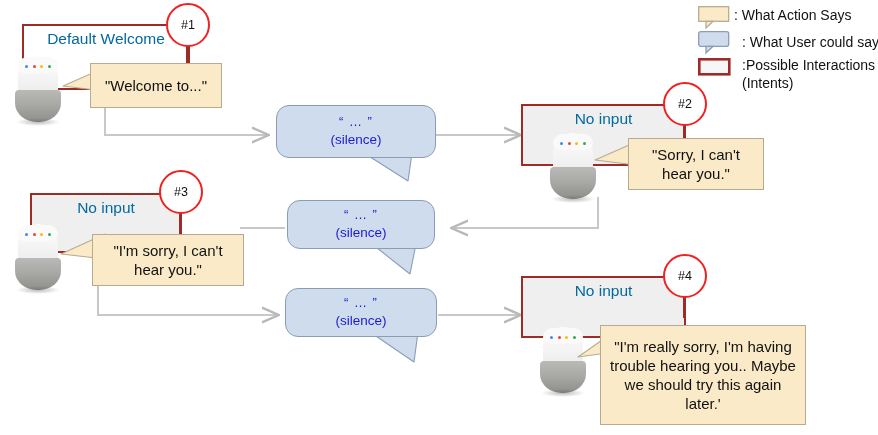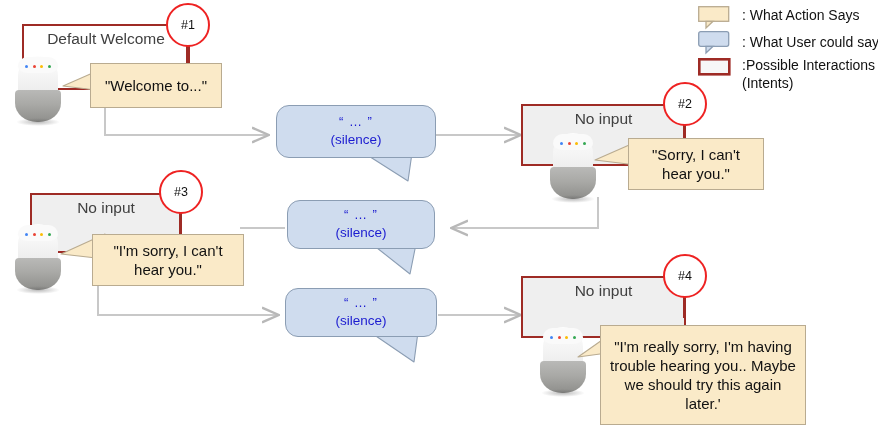--- a/index.html
+++ b/index.html
@@ -22,21 +22,21 @@
   
   .intent-box{
     position:absolute;
     border:2.5px solid #9e2b25;
     box-sizing:border-box;
   }
   .intent-box.filled{background:#efefef;}
   .intent-box.plain{background:transparent;}
   .intent-label{
     position:absolute;
-    color:#404040;
+    color:#0369a1;
     font-size:15.5px;
     white-space:nowrap;
     text-align:center;
   }
 
   
   .badge{
     position:absolute;
     width:44px;height:44px;border-radius:50%;
     border:2.5px solid #ee2222;
@@ -152,21 +152,21 @@
 
   <div class="legend" style="left:698px;top:6px;">
 
     <div class="legend-row" style="left:0;top:0;">
       <span class="sw" style="width:36px;height:22px;">
         <svg width="36" height="24" viewBox="0 0 36 24">
           <rect x="0.7" y="0.7" width="30" height="14.6" fill="#faeac8" stroke="#b9ab90" stroke-width="1.3"></rect>
           <path d="M8,15.3 L8,22 L15,15.3 Z" fill="#faeac8" stroke="#b9ab90" stroke-width="1.3"></path>
         </svg>
       </span>
-      <span class="legend-text" style="margin-left:8px;margin-top:1px;">: What Action Says</span>
+      <span class="legend-text" style="margin-top:1px;">: What Action Says</span>
     </div>
 
     <div class="legend-row" style="left:0;top:25px;">
       <span class="sw" style="width:36px;height:22px;">
         <svg width="36" height="24" viewBox="0 0 36 24">
           <rect x="0.7" y="0.7" width="30" height="14.6" rx="2" fill="#cfdcee" stroke="#8b9db3" stroke-width="1.3"></rect>
           <path d="M8,15.3 L8,22 L15,15.3 Z" fill="#cfdcee" stroke="#8b9db3" stroke-width="1.3"></path>
         </svg>
       </span>
       <span class="legend-text" style="margin-left:8px;margin-top:3px;">: What User could say</span>

